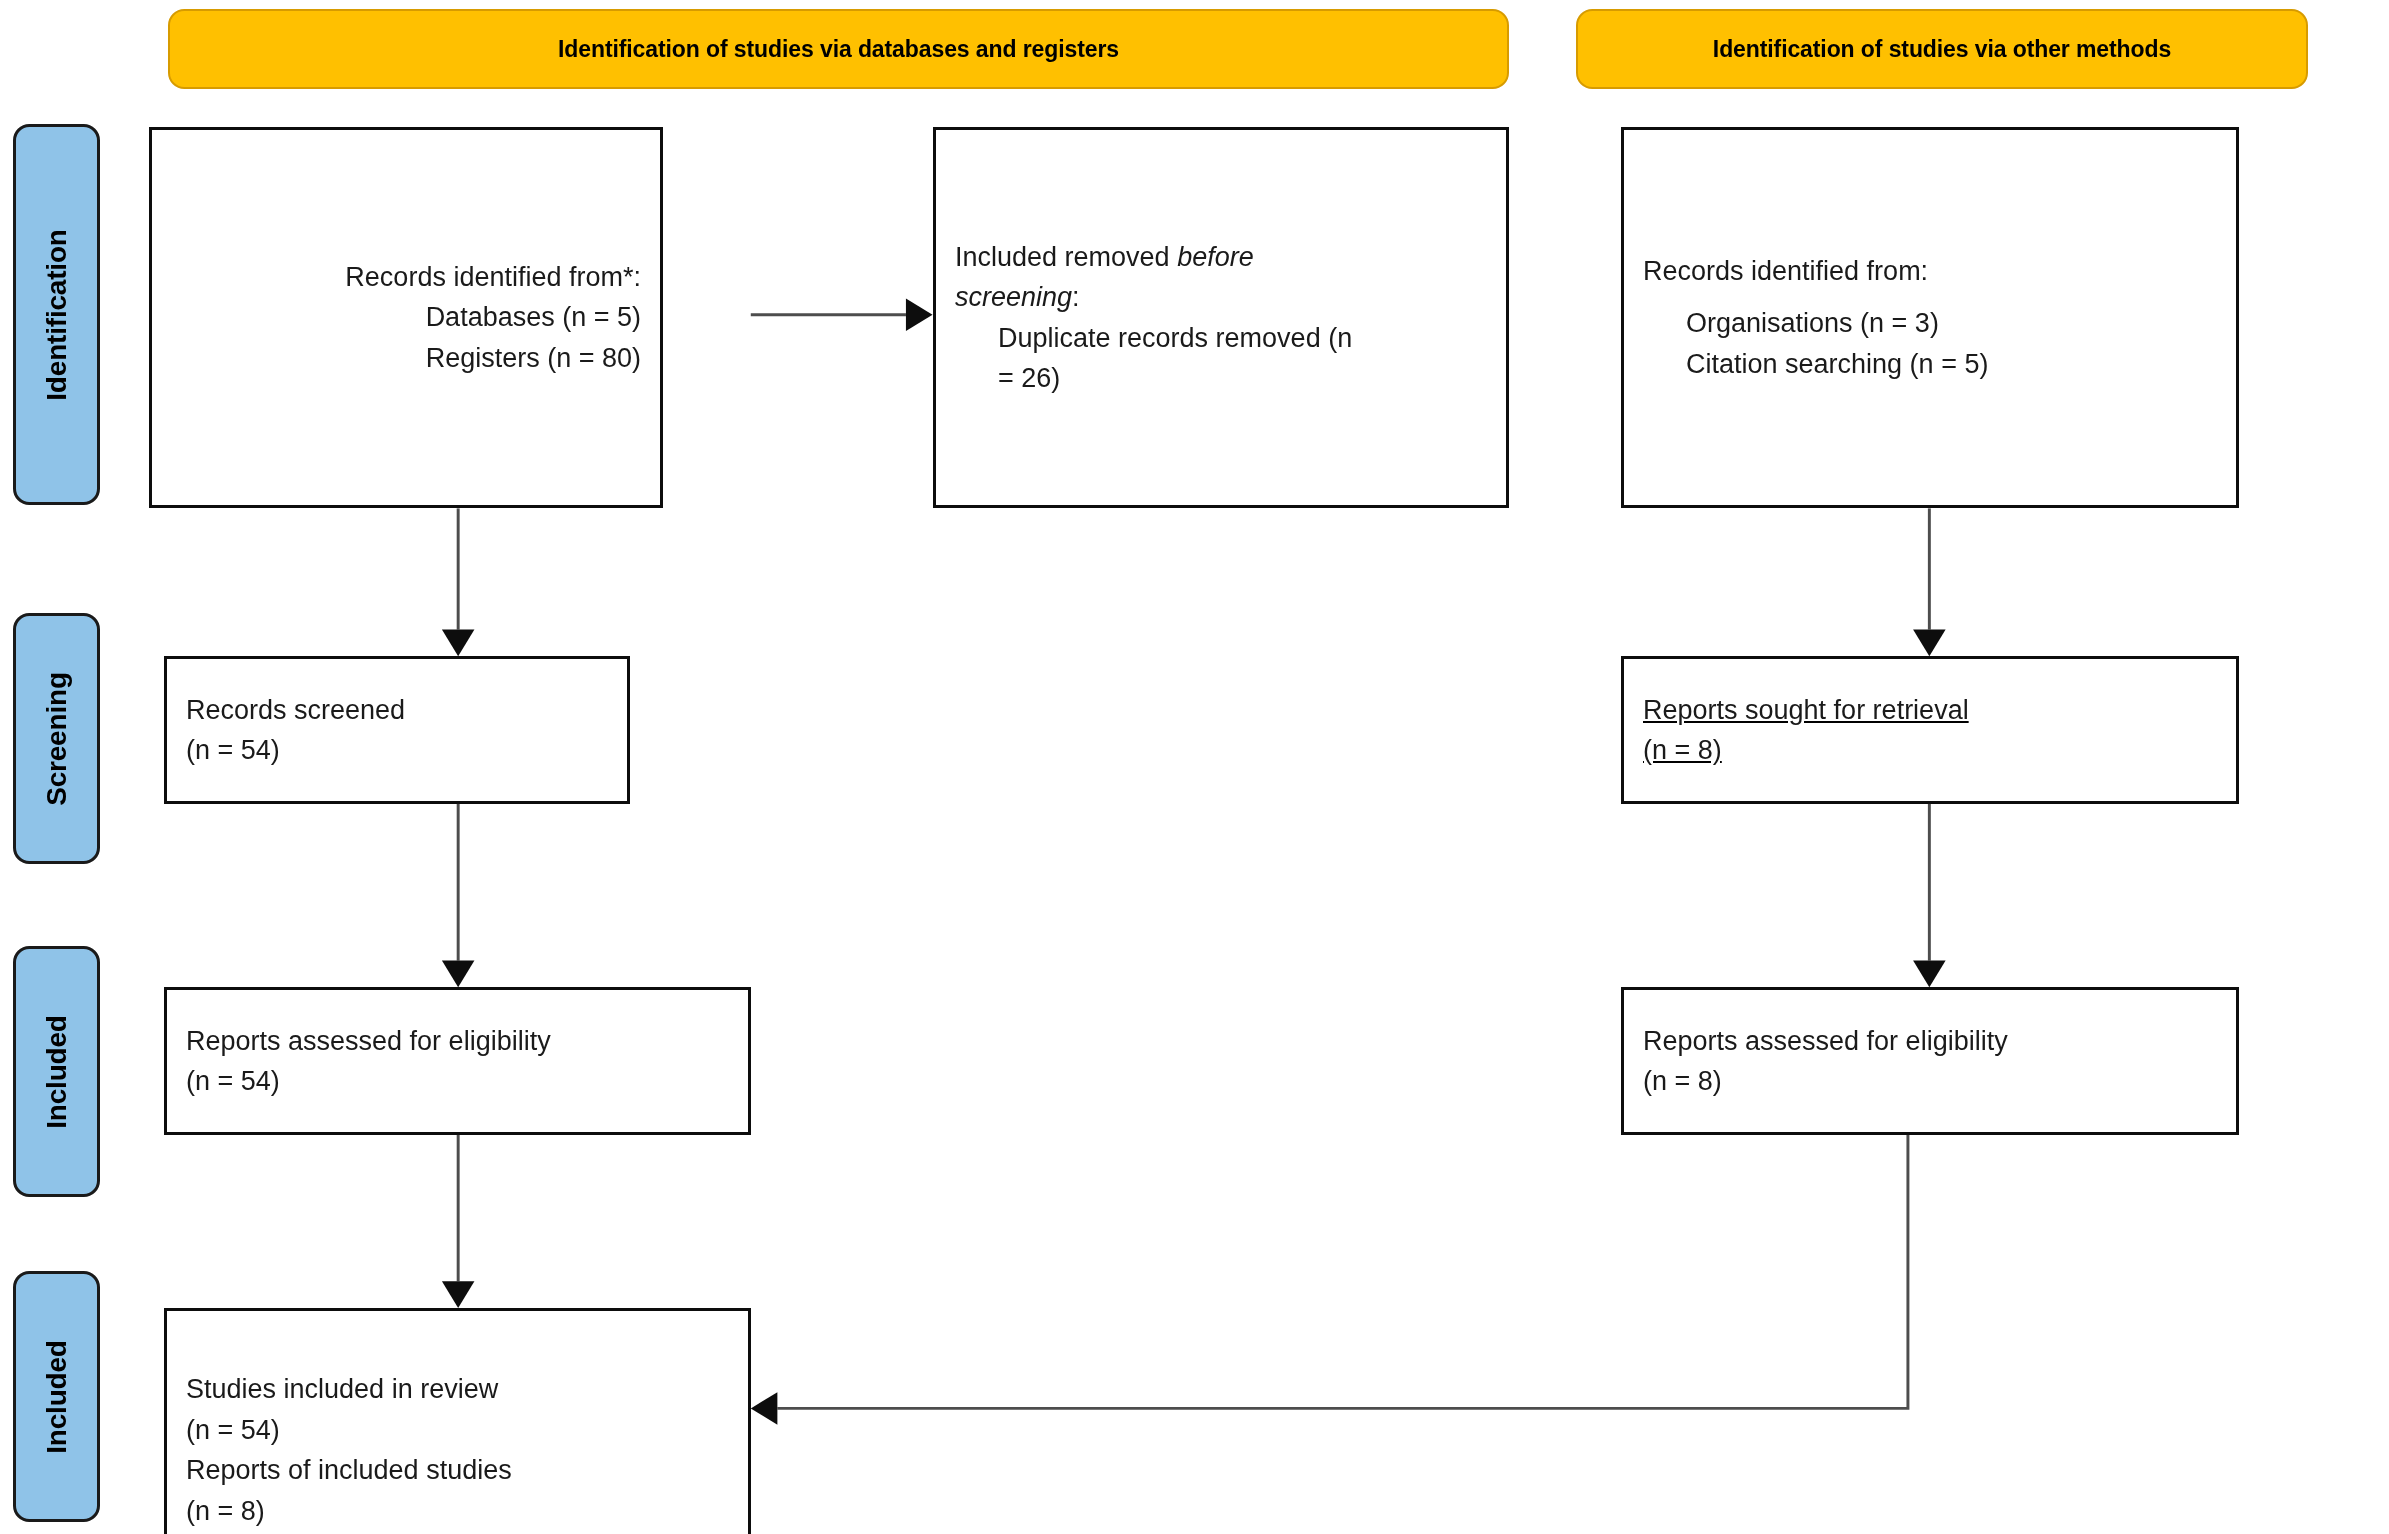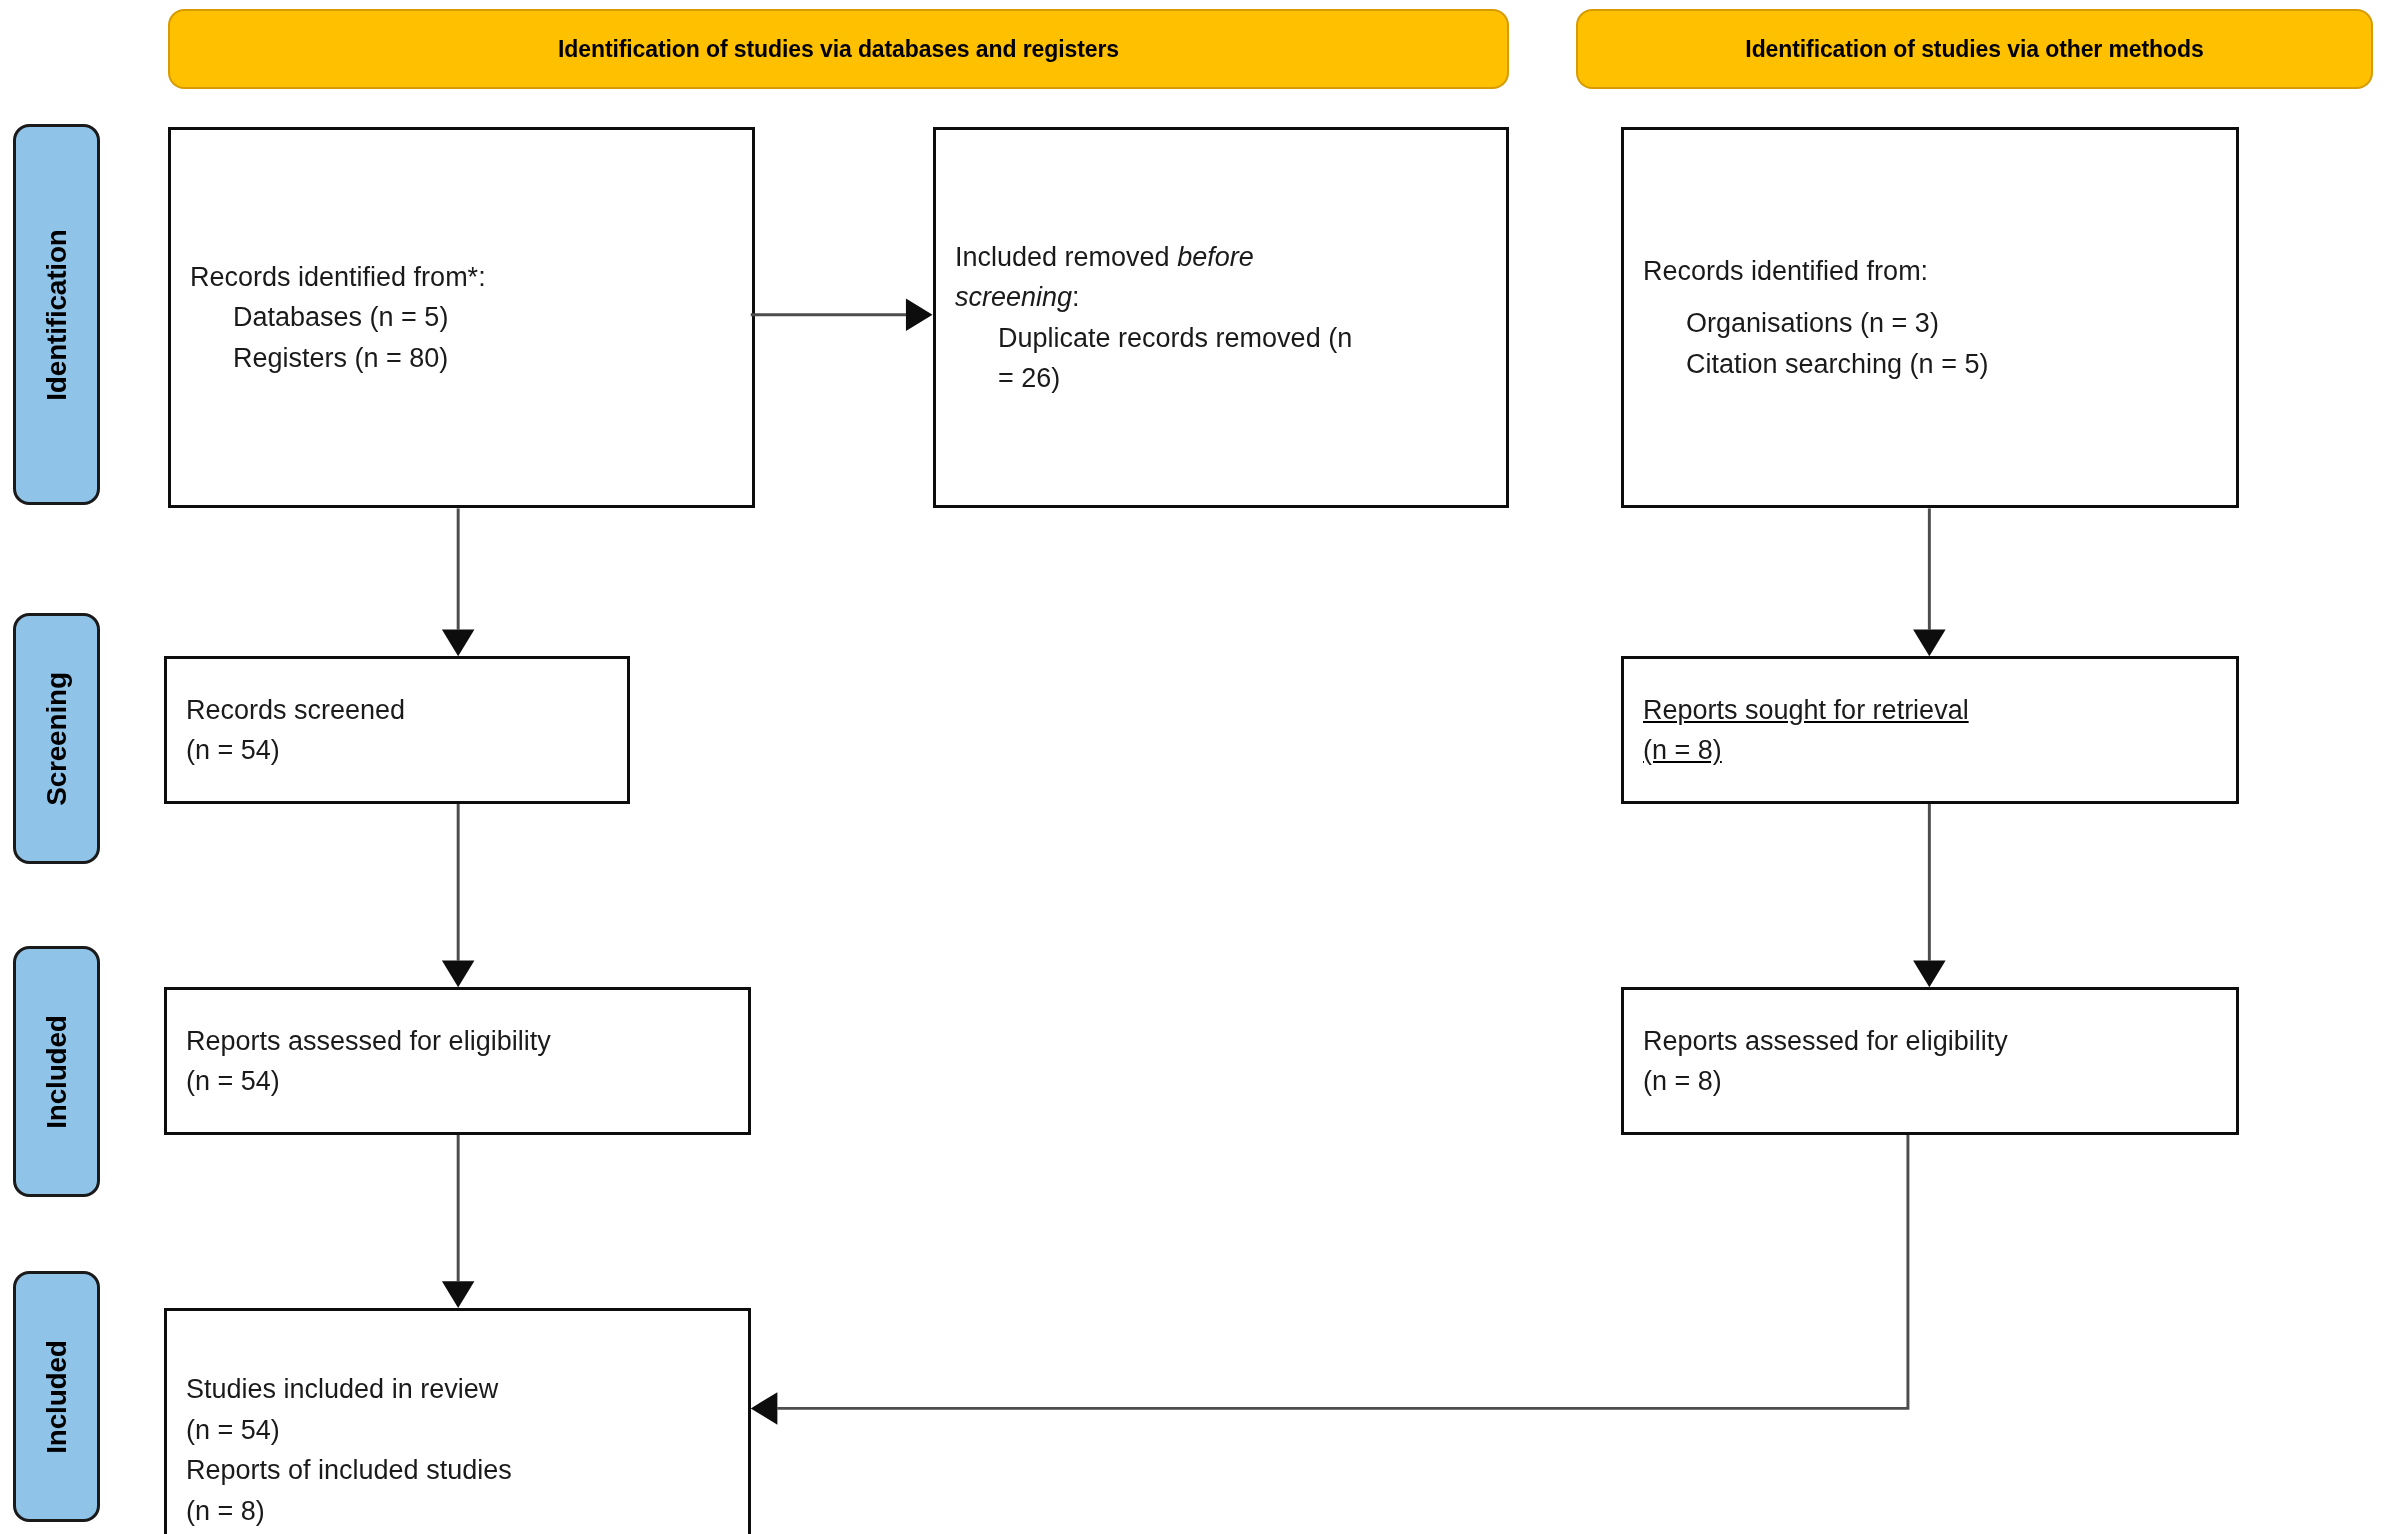--- a/index.html
+++ b/index.html
@@ -99,41 +99,41 @@
 </style>
 </head>
 <body>
 
 <div id="canvas">
 
   <div class="banner" style="left:168px; top:9px; width:1341px; height:80px;">
     <span>Identification of studies via databases and registers</span>
   </div>
 
-  <div class="banner" style="left:1576px; top:9px; width:797px; height:80px;text-align:center;">
+  <div class="banner" style="left:1576px; top:9px; width:732px; height:80px;text-align:center;">
     <span>Identification of studies via other methods</span>
   </div>
 
   <div class="stage-tab" style="left:13.3px; top:124px; width:87px; height:381px;">
     <span class="stage-label">Identification</span>
   </div>
 
   <div class="stage-tab" style="left:13.3px; top:613px; width:87px; height:251px;">
     <span class="stage-label">Screening</span>
   </div>
 
   <div class="stage-tab" style="left:13.3px; top:946px; width:87px; height:251px;">
     <span class="stage-label">Included</span>
   </div>
 
   <div class="stage-tab" style="left:13.3px; top:1271px; width:87px; height:251px;">
     <span class="stage-label">Included</span>
   </div>
 
-  <div class="box" style="left:168px; top:127px; width:587px; height:381px;">
+  <div class="box" style="left:149px; top:127px; width:514px; height:381px;align-items:flex-end;">
     <div class="line">Records identified from*:</div>
     <div class="line indent">Databases (n = 5)</div>
     <div class="line indent">Registers (n = 80)</div>
   </div>
 
   <div class="box" style="left:164px; top:656px; width:466px; height:148px;">
     <div class="line">Records screened</div>
     <div class="line">(n = 54)</div>
   </div>
 

